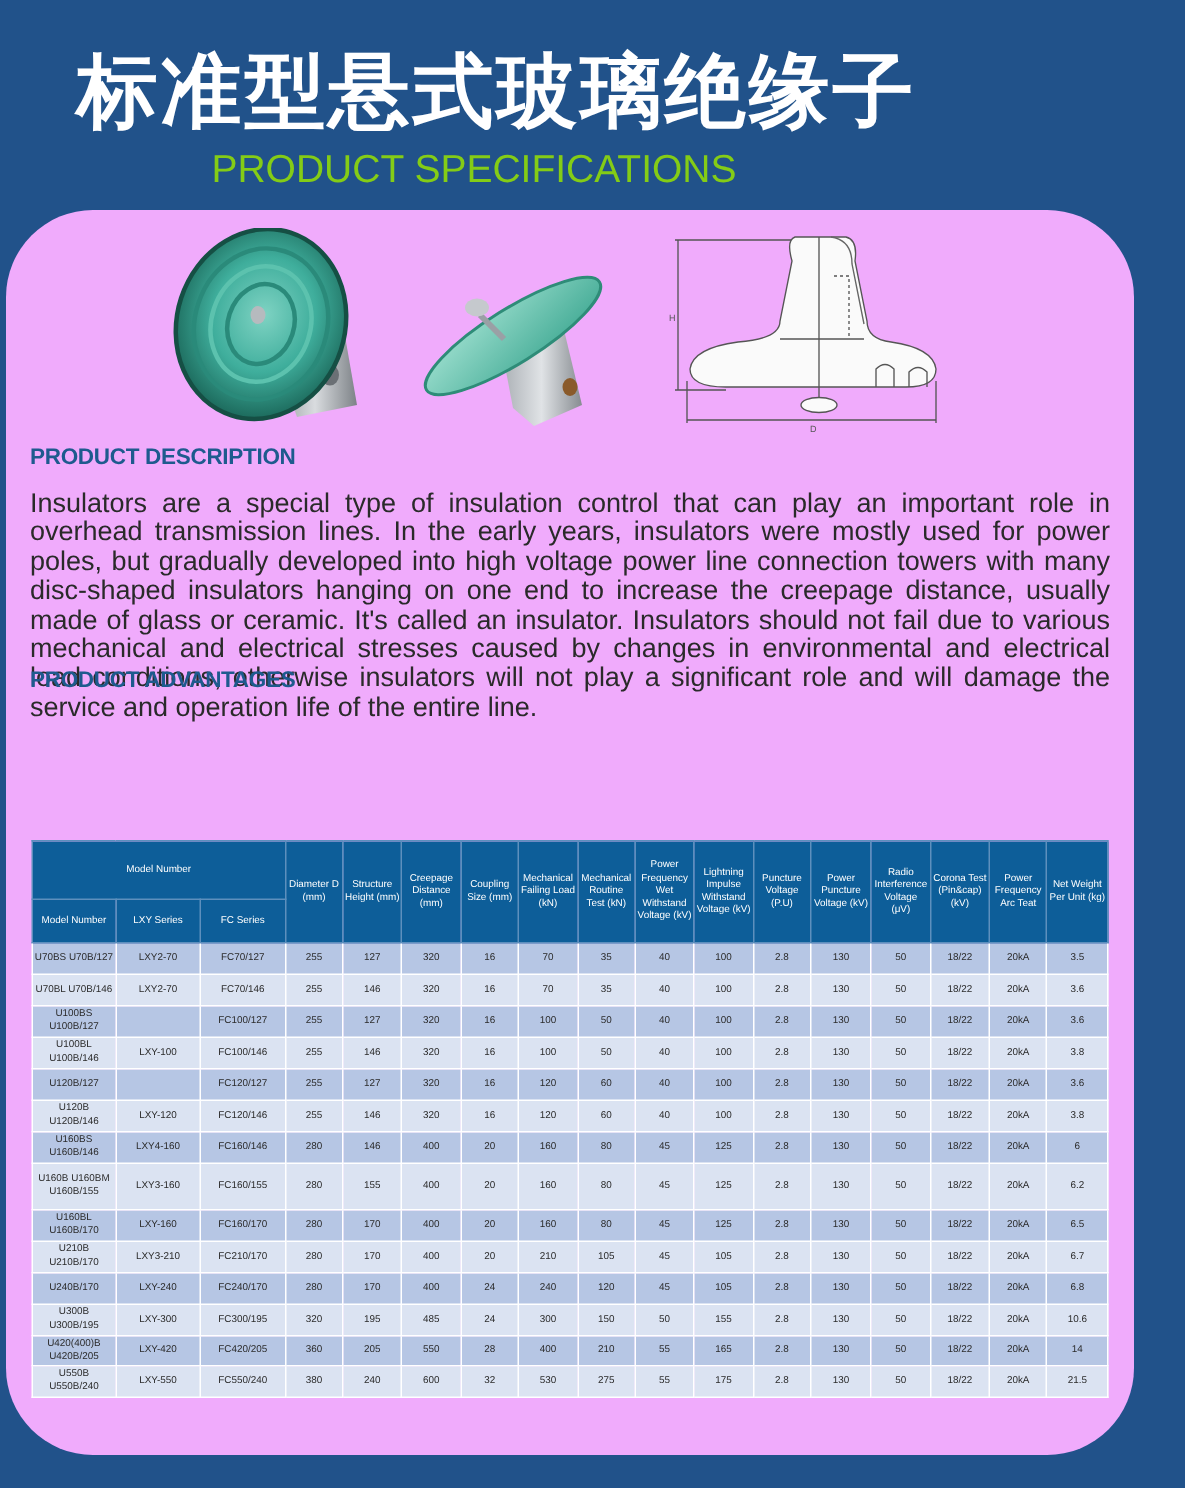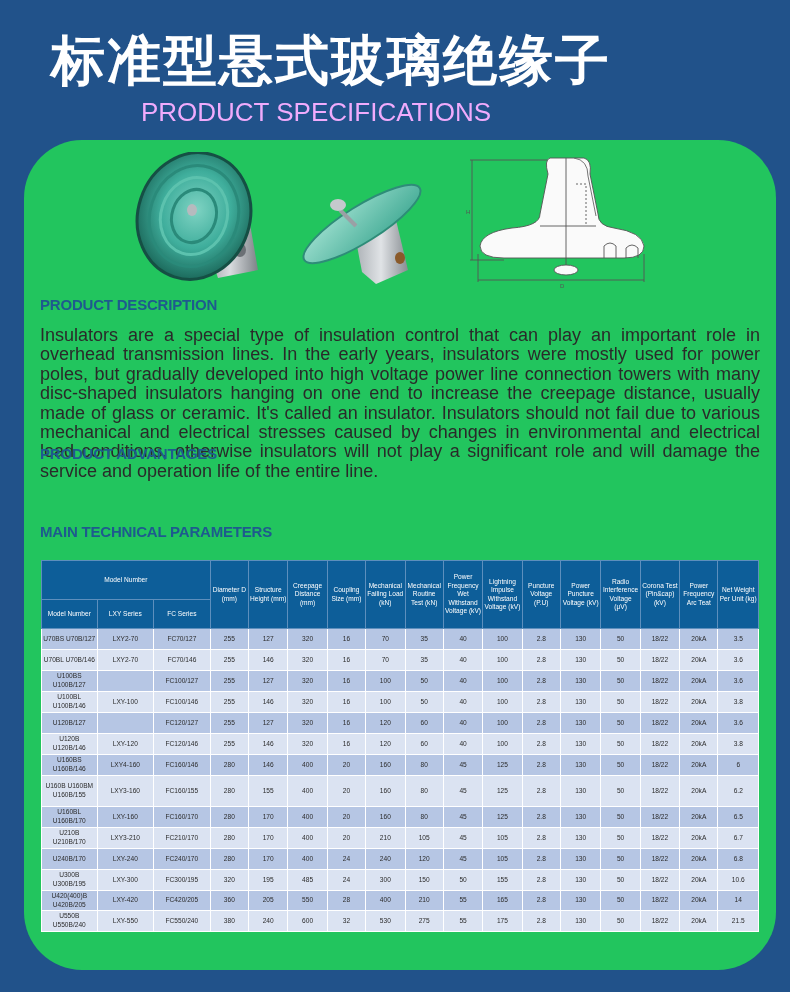--- a/index.html
+++ b/index.html
@@ -5,26 +5,26 @@
   * { box-sizing: border-box; margin: 0; padding: 0; }
   html, body { width: 790px; height: 992px; overflow: hidden; }
   body { background: #21528a; font-family: "Liberation Sans", "DejaVu Sans", sans-serif; position: relative; }
   .hero-title {
     position: absolute; top: 28px; left: 0; width: 662px; text-align: center;
     color: #ffffff; font-family: "DejaVu Sans", sans-serif; font-weight: bold;
     font-size: 54px; letter-spacing: 2px; line-height: 66px;
   }
   .hero-sub {
     position: absolute; top: 96px; left: 0; width: 632px; text-align: center;
-    color: #f0abfc; font-family: "Liberation Sans", sans-serif; font-size: 26px;
+    color: #84cc16; font-family: "Liberation Sans", sans-serif; font-size: 26px;
     letter-spacing: 0px; line-height: 32px;
   }
   .card {
-    position: absolute; left: 24px; top: 140px; width: 752px; height: 830px;
-    background: #22c55e; border-radius: 58px;
+    position: absolute; left: 4px; top: 140px; width: 752px; height: 830px;
+    background: #f0abfc; border-radius: 58px;
   }
   .photos { position: absolute; left: 0; top: 0; width: 752px; height: 150px; }
   .photo { position: absolute; }
   .section-title {
     position: absolute; left: 16px; color: #1e5a8e; font-weight: bold;
     font-size: 15px; font-family: "Liberation Sans", sans-serif; letter-spacing: -0.2px;
   }
   .body-text {
     position: absolute; left: 16px; width: 720px; color: #2a2a2a;
     font-size: 18px; line-height: 19.4px; text-align: justify;
@@ -117,21 +117,20 @@
       <text x="2" y="60" font-size="6" fill="#555" font-family="Liberation Sans, sans-serif">H</text>
       <text x="96" y="134" font-size="6" fill="#555" font-family="Liberation Sans, sans-serif">D</text>
     </svg>
   </div>
 
   <div class="section-title" style="top:156px;">PRODUCT DESCRIPTION</div>
   <div class="body-text" style="top:186px;">Insulators are a special type of insulation control that can play an important role in overhead transmission lines. In the early years, insulators were mostly used for power poles, but gradually developed into high voltage power line connection towers with many disc-shaped insulators hanging on one end to increase the creepage distance, usually made of glass or ceramic. It's called an insulator. Insulators should not fail due to various mechanical and electrical stresses caused by changes in environmental and electrical load conditions, otherwise insulators will not play a significant role and will damage the service and operation life of the entire line.</div>
 
   <div class="section-title" style="top:305px;">PRODUCT ADVANTAGES</div>
 
-  <div class="section-title" style="top:383px;">MAIN TECHNICAL PARAMETERS</div>
 
   <table class="spec-table">
     <colgroup>
       <col style="width:55px">
         <col style="width:56px">
         <col style="width:56px">
       <col style="width:38px">
         <col style="width:39px">
         <col style="width:39px">
         <col style="width:38px">

